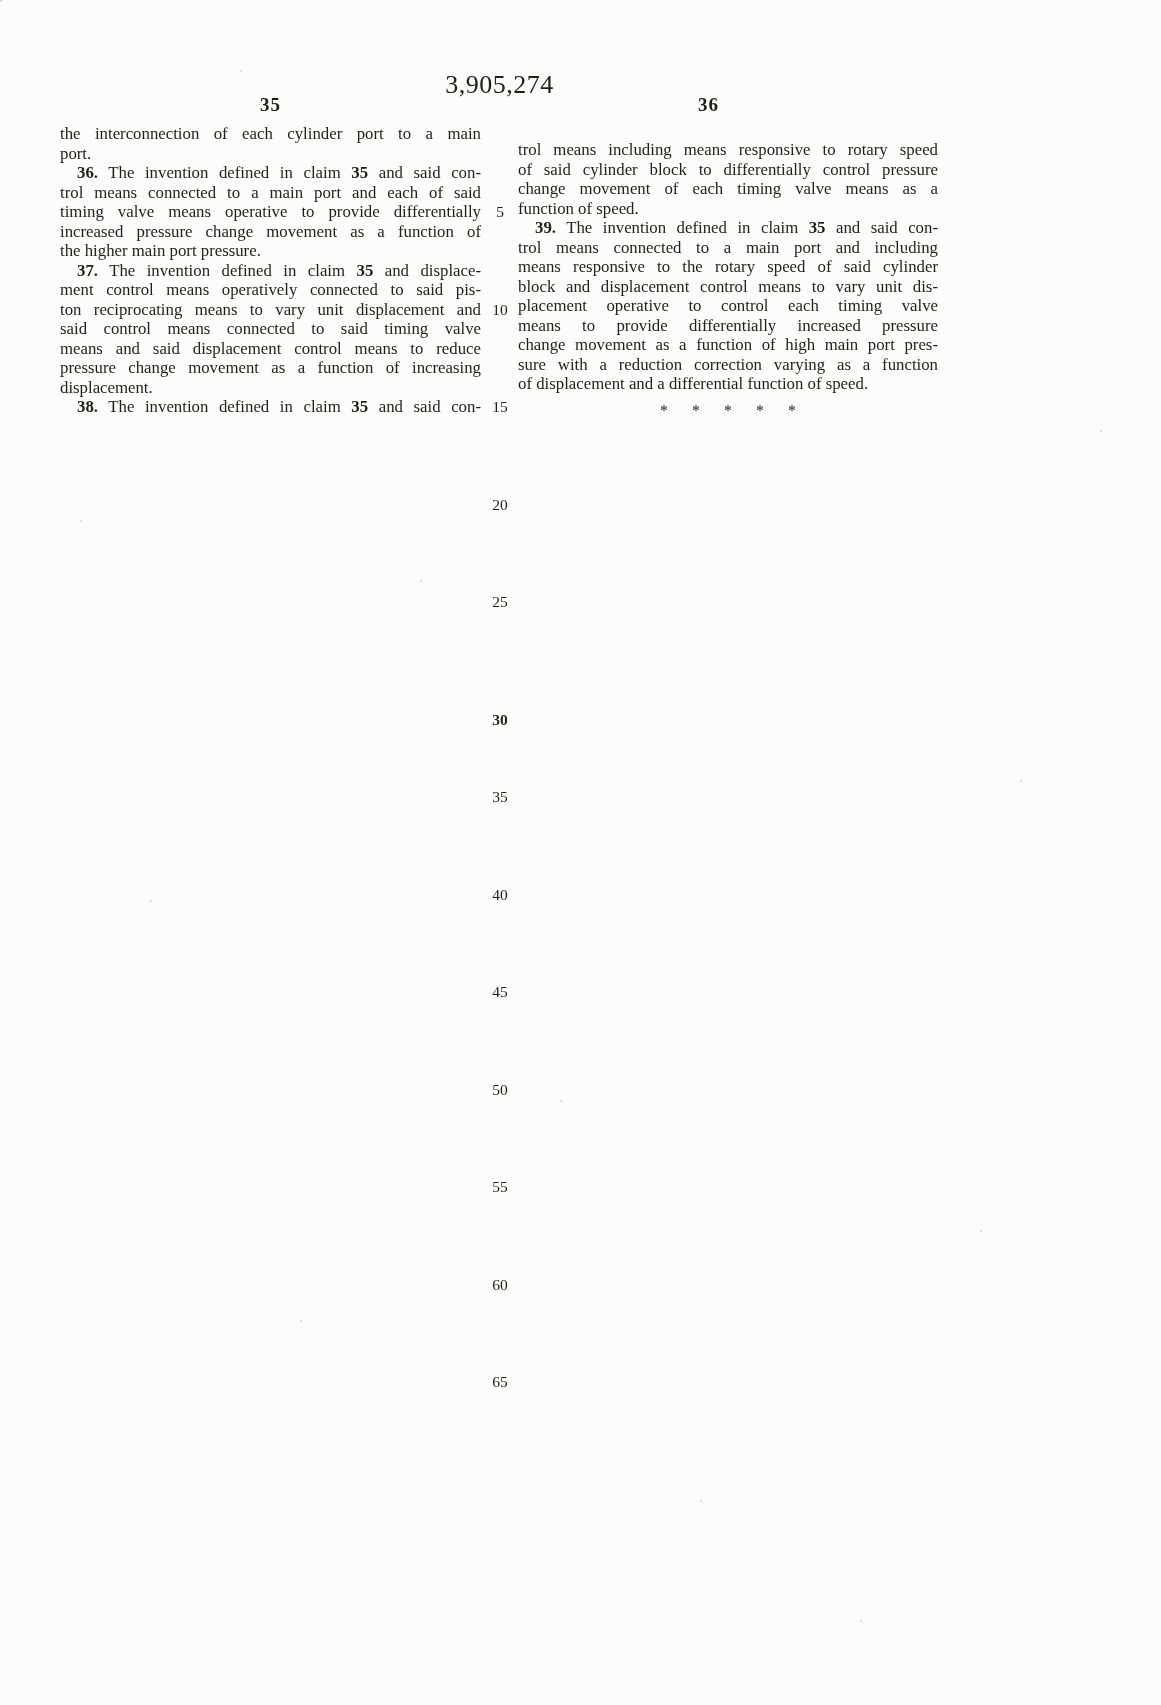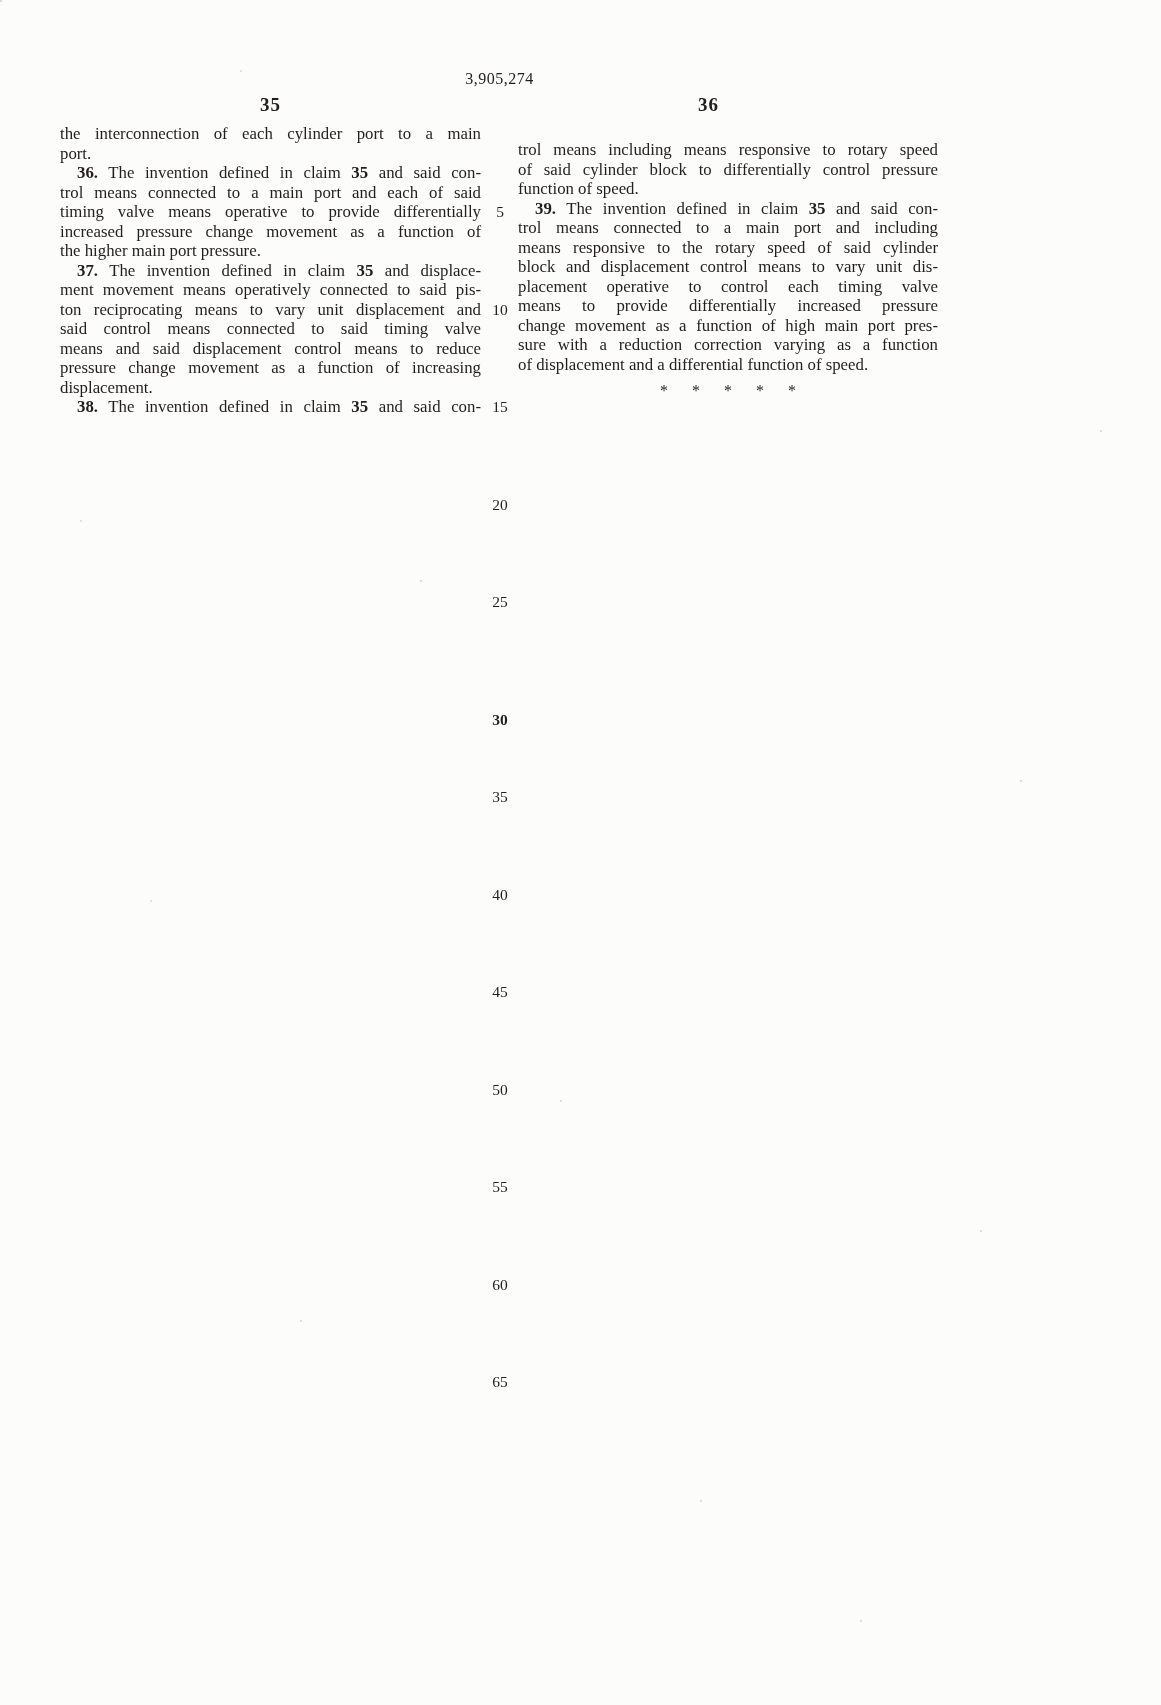--- a/index.html
+++ b/index.html
@@ -24,21 +24,21 @@
     box-shadow: 420px 580px 0 #d6d3cd, 905px 250px 0 #d8d5cf, 150px 900px 0 #dad7d1,
                 1020px 780px 0 #d6d3cd, 300px 1320px 0 #d8d5cf, 700px 1500px 0 #dad7d1,
                 980px 1230px 0 #d8d5cf, 80px 520px 0 #dad7d1, 560px 1100px 0 #d8d5cf,
                 860px 1620px 0 #dad7d1, 1100px 430px 0 #d8d5cf, 240px 70px 0 #dad7d1;
     pointer-events:none;
   }
   .patent-number{
     position:absolute;
     left:60px; width:879px; top:70px;
     text-align:center;
-    font-size:16px;
+    font-size:26px;
     letter-spacing:0.5px;
   }
   .col-num{
     position:absolute;
     top:94px;
     width:421px;
     text-align:center;
     font-size:19px;
     font-weight:bold;
     letter-spacing:1px;
@@ -99,32 +99,33 @@
 
   <div class="column column-left" id="left-col">
       <div class="line"><span>the interconnection of each cylinder port to a main</span></div>
       <div class="line last"><span>port.</span></div>
       <div class="line indent"><span class="bold">36.</span><span> The invention defined in claim </span><span class="bold">35</span><span> and said con-</span></div>
       <div class="line"><span>trol means connected to a main port and each of said</span></div>
       <div class="line"><span>timing valve means operative to provide differentially</span></div>
       <div class="line"><span>increased pressure change movement as a function of</span></div>
       <div class="line last"><span>the higher main port pressure.</span></div>
       <div class="line indent"><span class="bold">37.</span><span> The invention defined in claim </span><span class="bold">35</span><span> and displace-</span></div>
-      <div class="line"><span>ment movement means operatively connected to said pis-</span></div>
+      <div class="line"><span>ment control means operatively connected to said pis-</span></div>
       <div class="line"><span>ton reciprocating means to vary unit displacement and</span></div>
       <div class="line"><span>said control means connected to said timing valve</span></div>
       <div class="line"><span>means and said displacement control means to reduce</span></div>
       <div class="line"><span>pressure change movement as a function of increasing</span></div>
       <div class="line last"><span>displacement.</span></div>
       <div class="line indent"><span class="bold">38.</span><span> The invention defined in claim </span><span class="bold">35</span><span> and said con-</span></div>
     </div>
 
   <div class="column column-right" id="right-col">
       <div class="line"><span>trol means including means responsive to rotary speed</span></div>
       <div class="line"><span>of said cylinder block to differentially control pressure</span></div>
+      <div class="line"><span>change movement of each timing valve means as a</span></div>
       <div class="line last"><span>function of speed.</span></div>
       <div class="line indent"><span class="bold">39.</span><span> The invention defined in claim </span><span class="bold">35</span><span> and said con-</span></div>
       <div class="line"><span>trol means connected to a main port and including</span></div>
       <div class="line"><span>means responsive to the rotary speed of said cylinder</span></div>
       <div class="line"><span>block and displacement control means to vary unit dis-</span></div>
       <div class="line"><span>placement operative to control each timing valve</span></div>
       <div class="line"><span>means to provide differentially increased pressure</span></div>
       <div class="line"><span>change movement as a function of high main port pres-</span></div>
       <div class="line"><span>sure with a reduction correction varying as a function</span></div>
       <div class="line last"><span>of displacement and a differential function of speed.</span></div>

